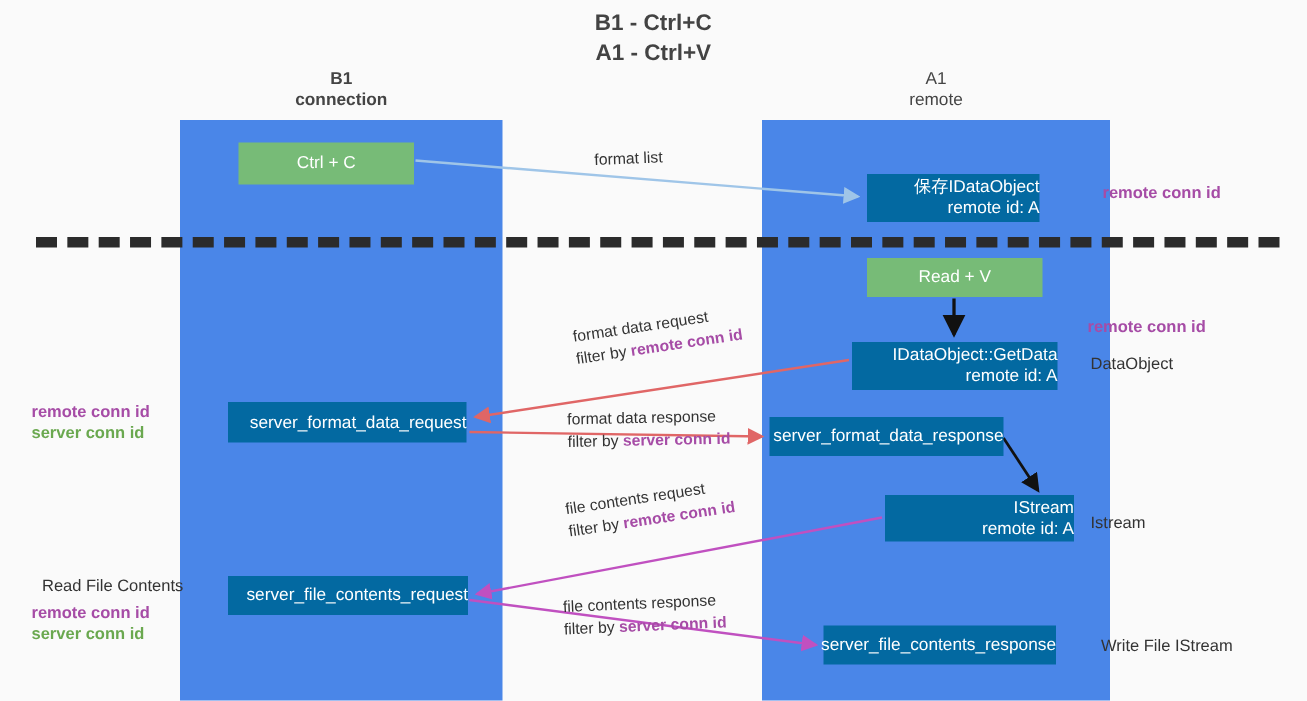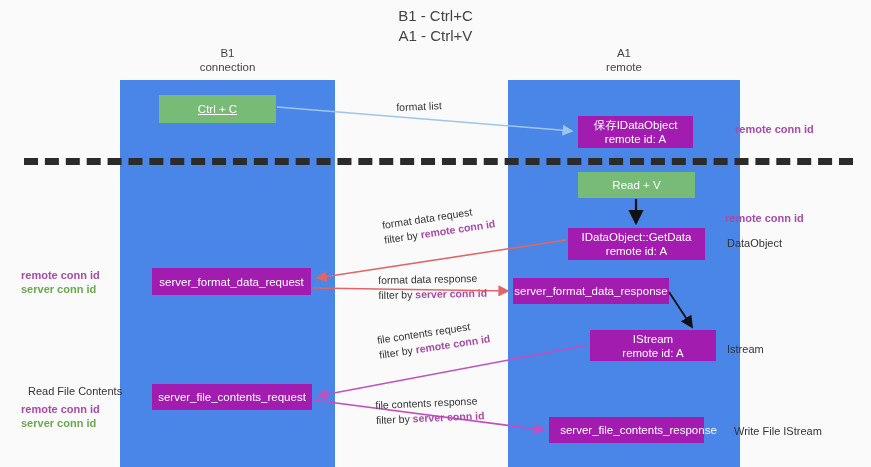--- a/index.html
+++ b/index.html
@@ -14,47 +14,47 @@
   .canvas{position:absolute;left:0;top:0;width:871px;height:467px;}
 
   
   .lane{position:absolute;background:#4a86e8;}
   #lane-b1{left:120px;top:80px;width:215px;height:387px;}
   #lane-a1{left:508px;top:80px;width:232px;height:387px;}
 
   
   #diagram-title{
     position:absolute;left:0;top:6px;width:871px;
-    text-align:center;font-size:15px;color:#434343;line-height:20px;
+    text-align:center;font-size:15px;color:#434343;line-height:20px;font-weight:bold;
   }
   .lane-header{
     position:absolute;text-align:center;font-size:11.5px;color:#444;
     line-height:14px;
   }
-  #header-b1{left:120px;top:46px;width:215px;}
+  #header-b1{left:120px;top:46px;width:215px;font-weight:bold;}
   #header-a1{left:508px;top:46px;width:232px;}
   .lane-header .l2{display:block;}
 
   
   #divider{
     position:absolute;left:24px;top:158px;width:829px;height:0;
     border-top:7px dashed #2b2b2b;
   }
 
   
   .node{
     position:absolute;box-sizing:border-box;
     display:flex;flex-direction:column;align-items:center;justify-content:center;
     color:#ffffff;font-size:11.5px;line-height:14px;text-align:center;
   }
   .node .ln{display:block;white-space:nowrap;}
   .green{background:#77bb77;}
-  .orange{background:#a21caf;}
-
-  #node-ctrl-c{left:159px;top:95px;width:117px;height:28px;text-decoration:underline;}
+  .orange{background:#0369a1;align-items:flex-end;}
+
+  #node-ctrl-c{left:159px;top:95px;width:117px;height:28px;}
   #node-dataobject{left:578px;top:116px;width:115px;height:32px;}
   #node-ctrl-v{left:578px;top:172px;width:117px;height:26px;}
   #node-getdata{left:568px;top:228px;width:137px;height:32px;}
   #node-fmt-req{left:152px;top:268px;width:159px;height:27px;}
   #node-fmt-resp{left:513px;top:278px;width:156px;height:26px;}
   #node-istream{left:590px;top:330px;width:126px;height:31px;}
   #node-file-req{left:152px;top:384px;width:160px;height:26px;}
   #node-file-resp{left:549px;top:417px;width:155px;height:26px;padding-left:24px;}
 
   

